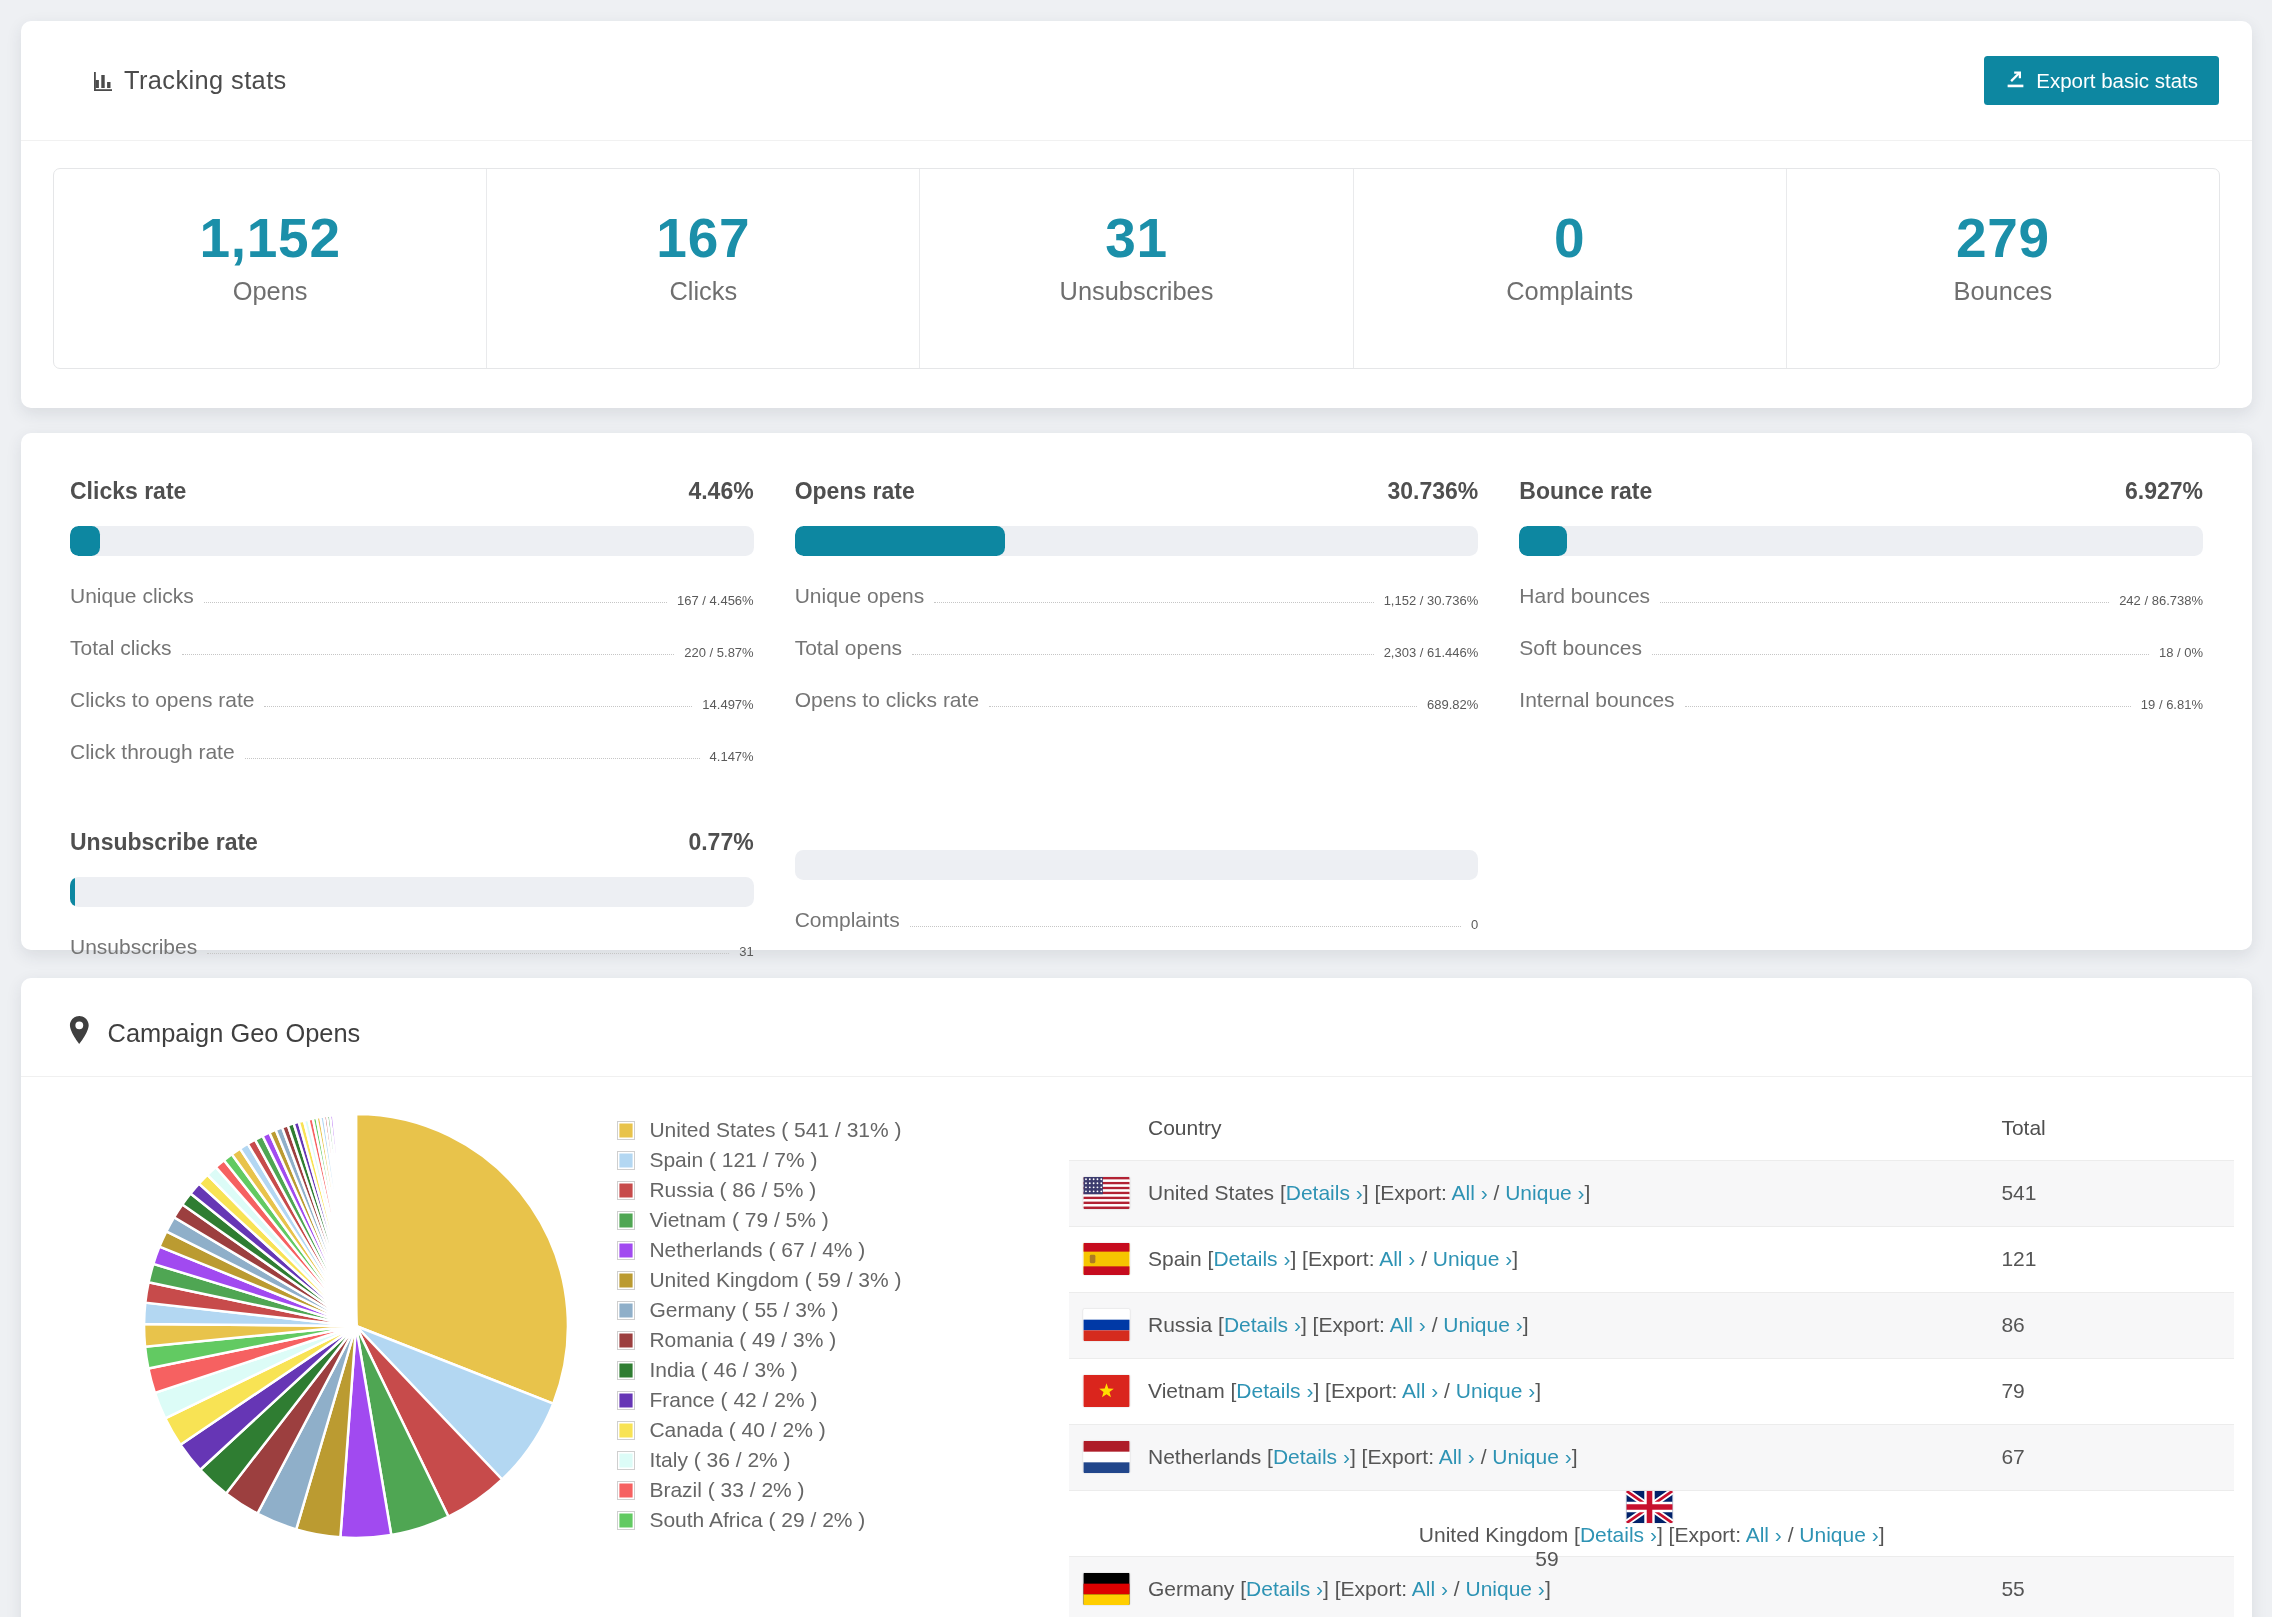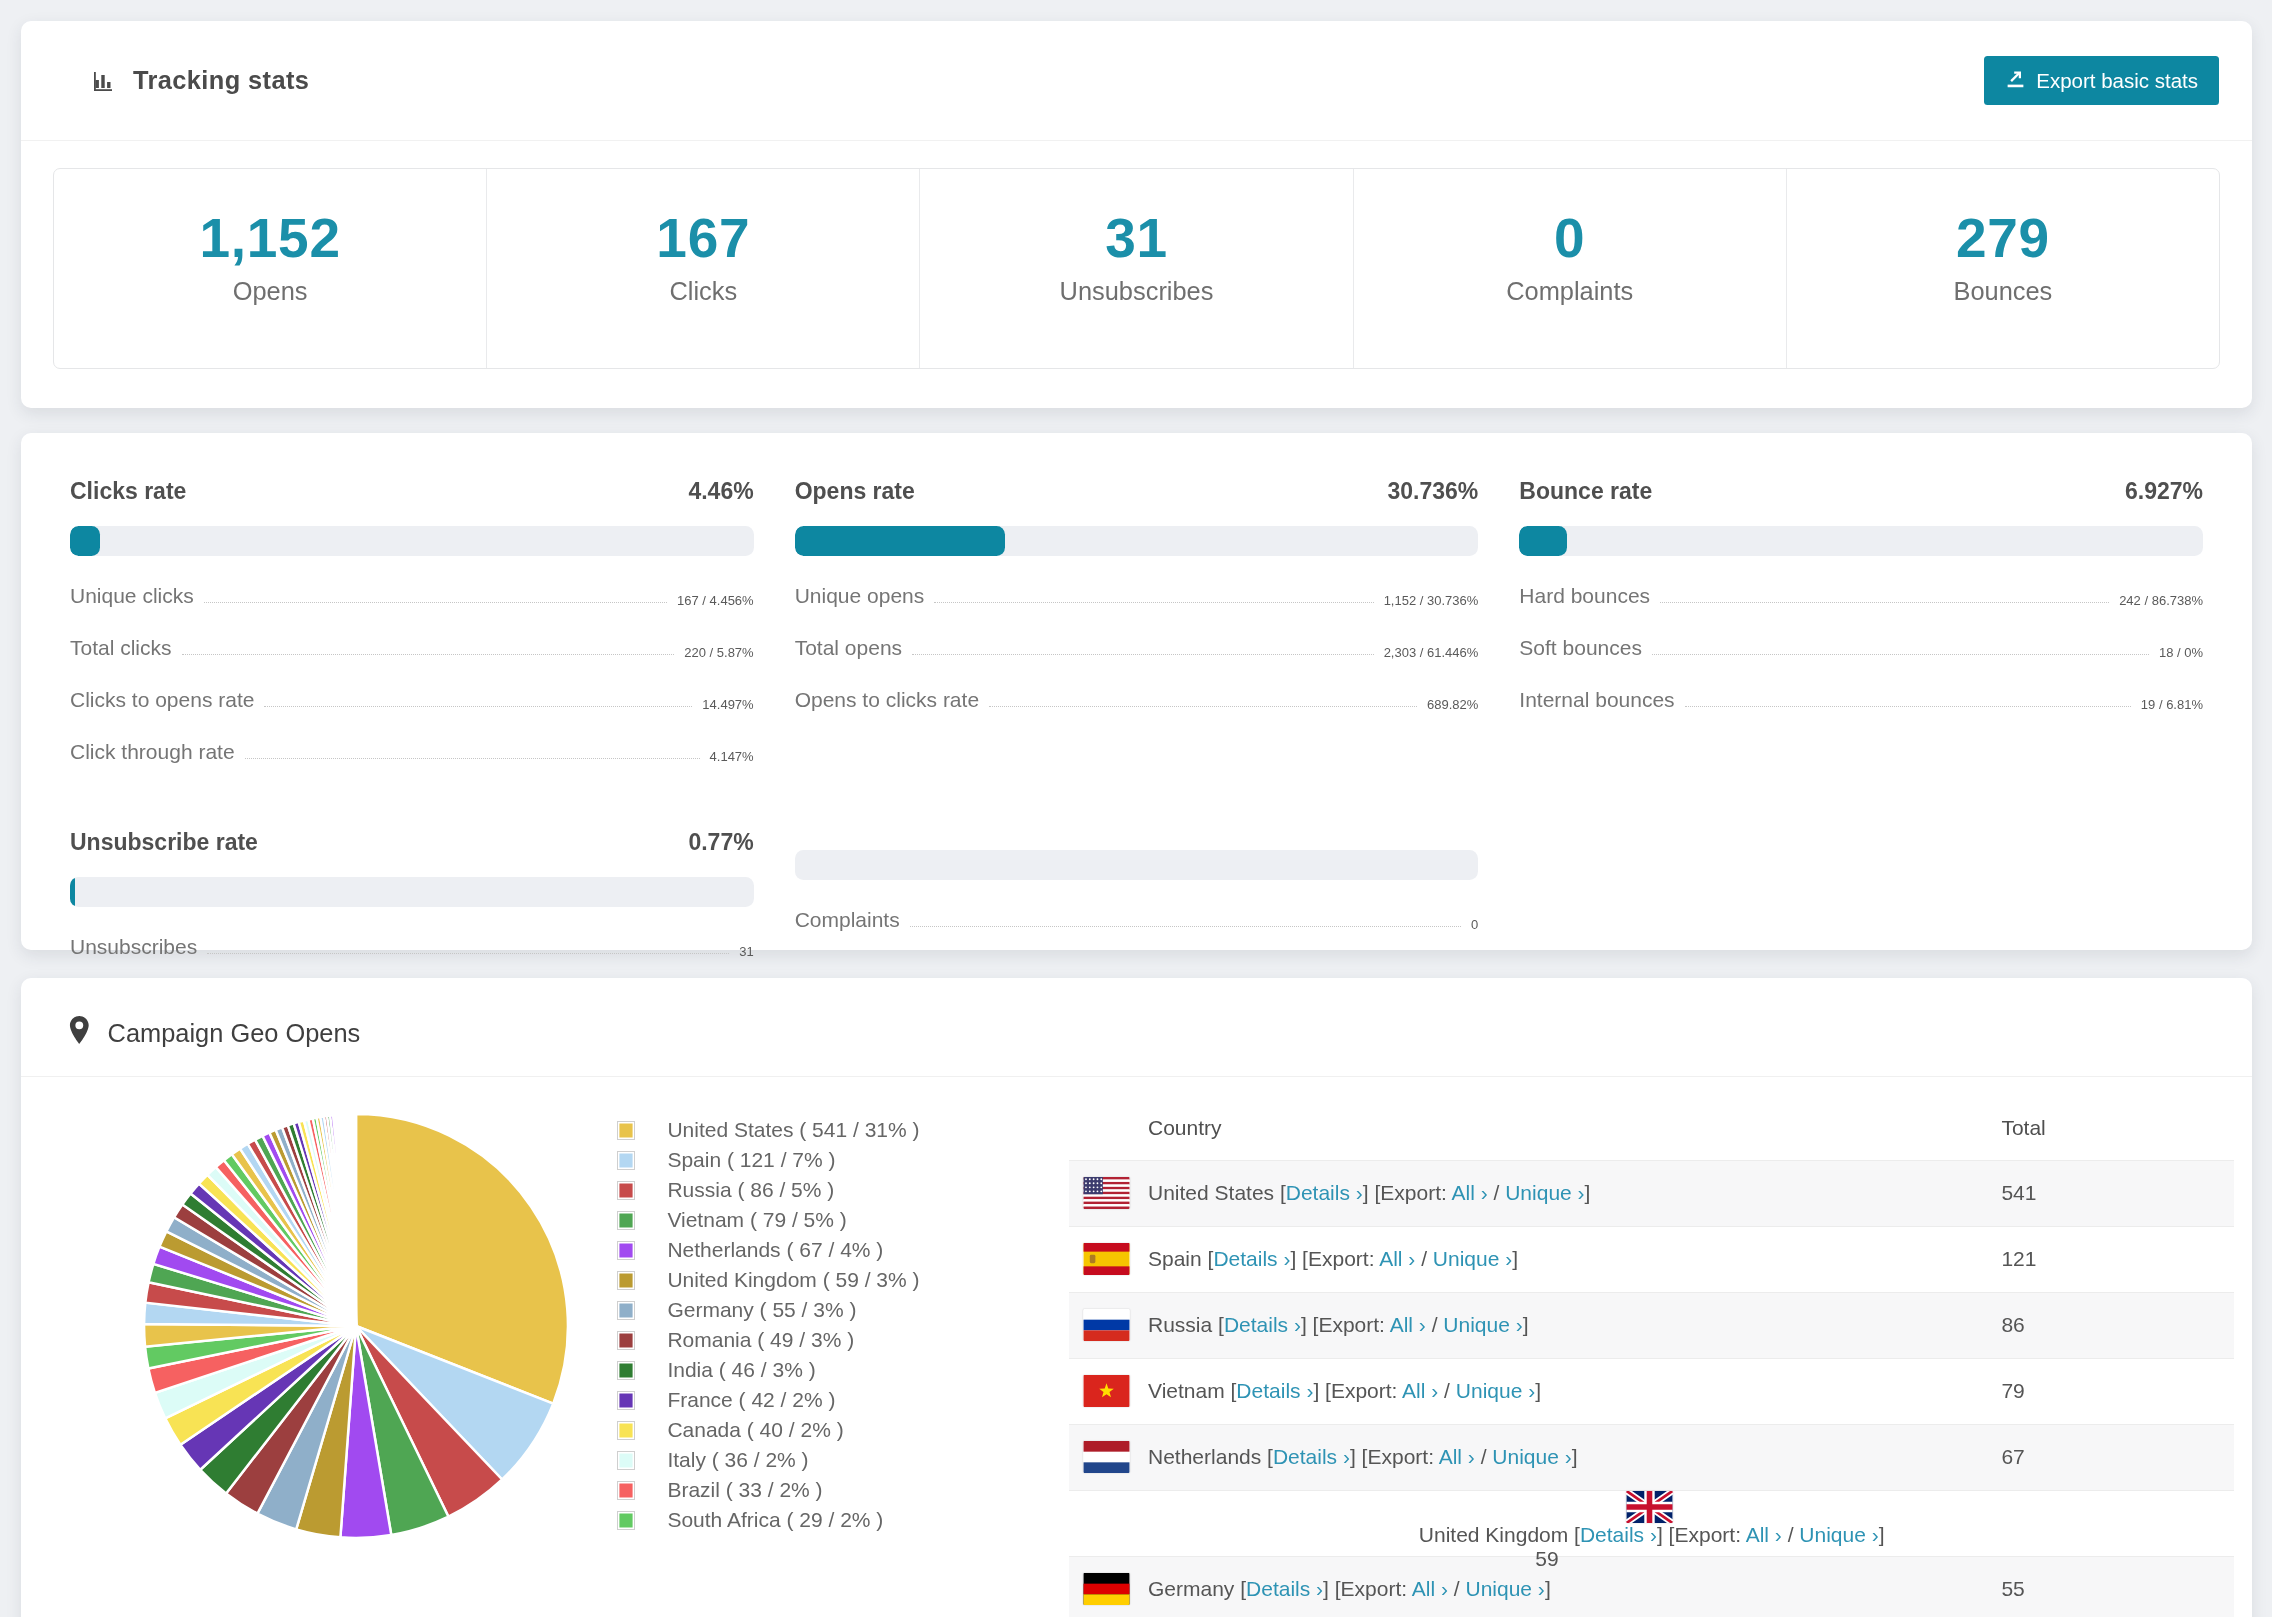--- a/index.html
+++ b/index.html
@@ -18,21 +18,21 @@
     box-shadow:0 5.6px 15.5px rgba(40,50,70,.10);
     position:relative;
   }
   
   #card-tracking { margin-top:21px; height:387px; }
   .card-header {
     display:flex; align-items:center; justify-content:space-between;
     padding:0 33px 0 71px; height:120px;
     border-bottom:1.4px solid #f1f1f1;
   }
-  .card-title { display:flex; align-items:center; gap:17px; font-size:25.4px; color:#4b4b4b; font-weight:700; letter-spacing:0.4px; }
+  .card-title { display:flex; align-items:center; gap:8px; font-size:25.4px; color:#4b4b4b; font-weight:400; letter-spacing:0.4px; }
   .card-title svg { display:block; }
   .btn-export {
     background:#0d87a1; color:#fff; border:none; border-radius:3.5px;
     font-size:20.5px; font-family:inherit; padding:11.3px 21px;
     display:flex; align-items:center; gap:10px; cursor:pointer;
   }
   .stats-band {
     display:flex; margin:27px 32px 0 32px;
     border:0.7px solid #e5e6e8; border-radius:7px; height:201px;
   }
@@ -56,21 +56,21 @@
   
   #card-geo { margin-top:28px; height:751px; overflow:hidden; }
   #card-geo .card-header2 {
     display:flex; align-items:center; gap:17px;
     padding:37px 0 25.4px 47px; border-bottom:1.4px solid #f0f0f0;
     font-size:25.4px; color:#3f3f3f;
   }
   .geo-content { display:flex; }
   .pie-wrap { width:596px; padding:30px 0 0 116px; }
   .legend { width:452px; padding-top:38px; }
-  .legend-item { display:flex; align-items:center; gap:32px; height:30px; cursor:pointer; }
+  .legend-item { display:flex; align-items:center; gap:14px; height:30px; cursor:pointer; }
   .legend-swatch { width:18.4px; height:18.4px; border:1.4px solid #cfcfcf; box-shadow:inset 0 0 0 1.4px #fff; flex:0 0 auto; }
   .legend-label { font-size:21px; color:#666; white-space:nowrap; }
   .geo-table { flex:1; margin:18.4px 17.6px 0 0; }
   .geo-thead { display:flex; align-items:center; height:64px; font-size:21px; color:#4f4f4f; }
   .geo-row { display:flex; align-items:center; height:66px; font-size:21px; color:#555; border-top:0.7px solid #ececec; }
   .cell-flag { width:79px; padding-left:14px; display:flex; align-items:center; }
   .cell-country { flex:1; white-space:nowrap; }
   .cell-total { width:233px; }
   .flag { width:47px; height:32px; border-radius:1.4px; overflow:hidden; display:inline-block; box-shadow:0 0 1.4px rgba(0,0,0,.25); }
   .flag svg { display:block; }

